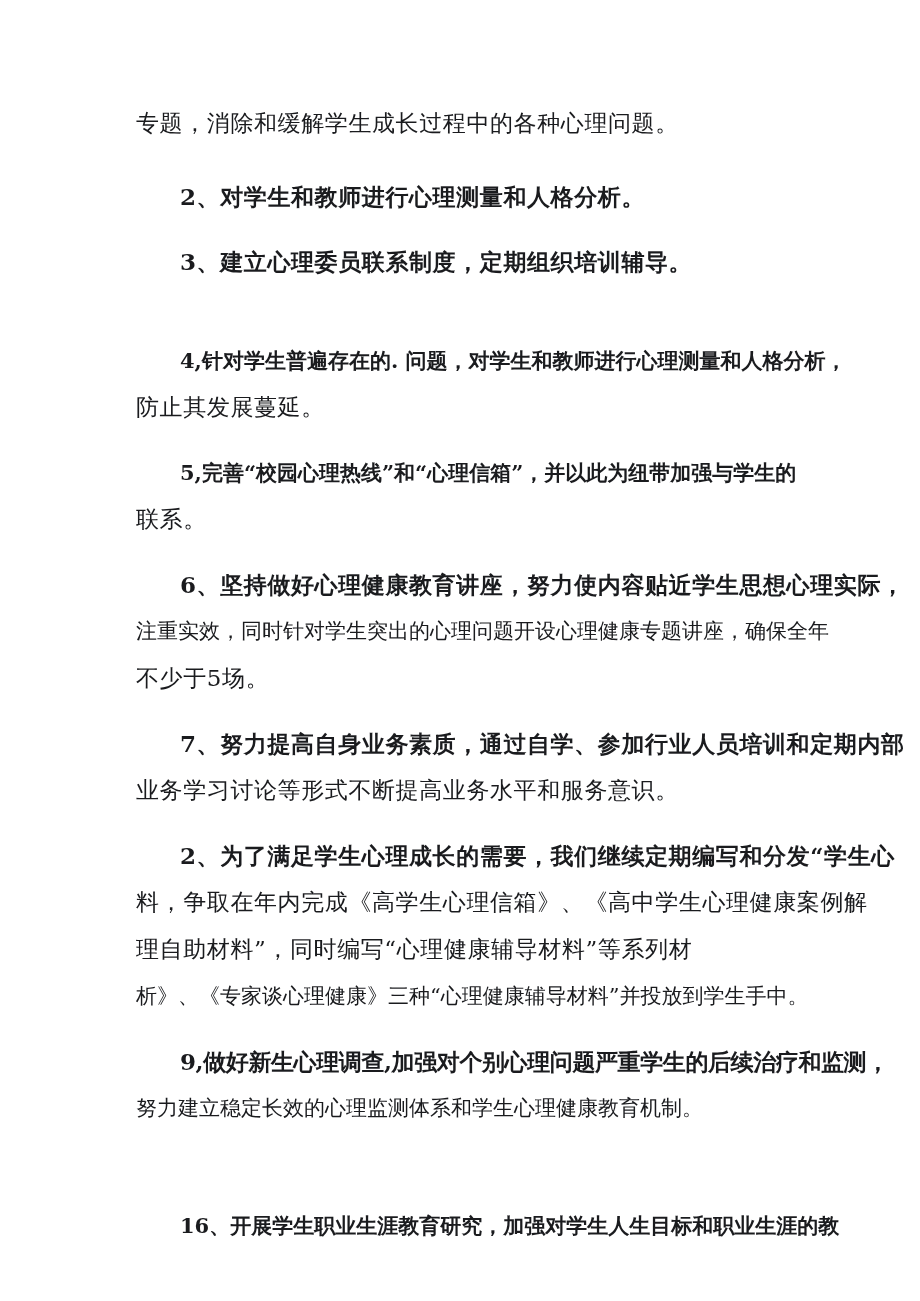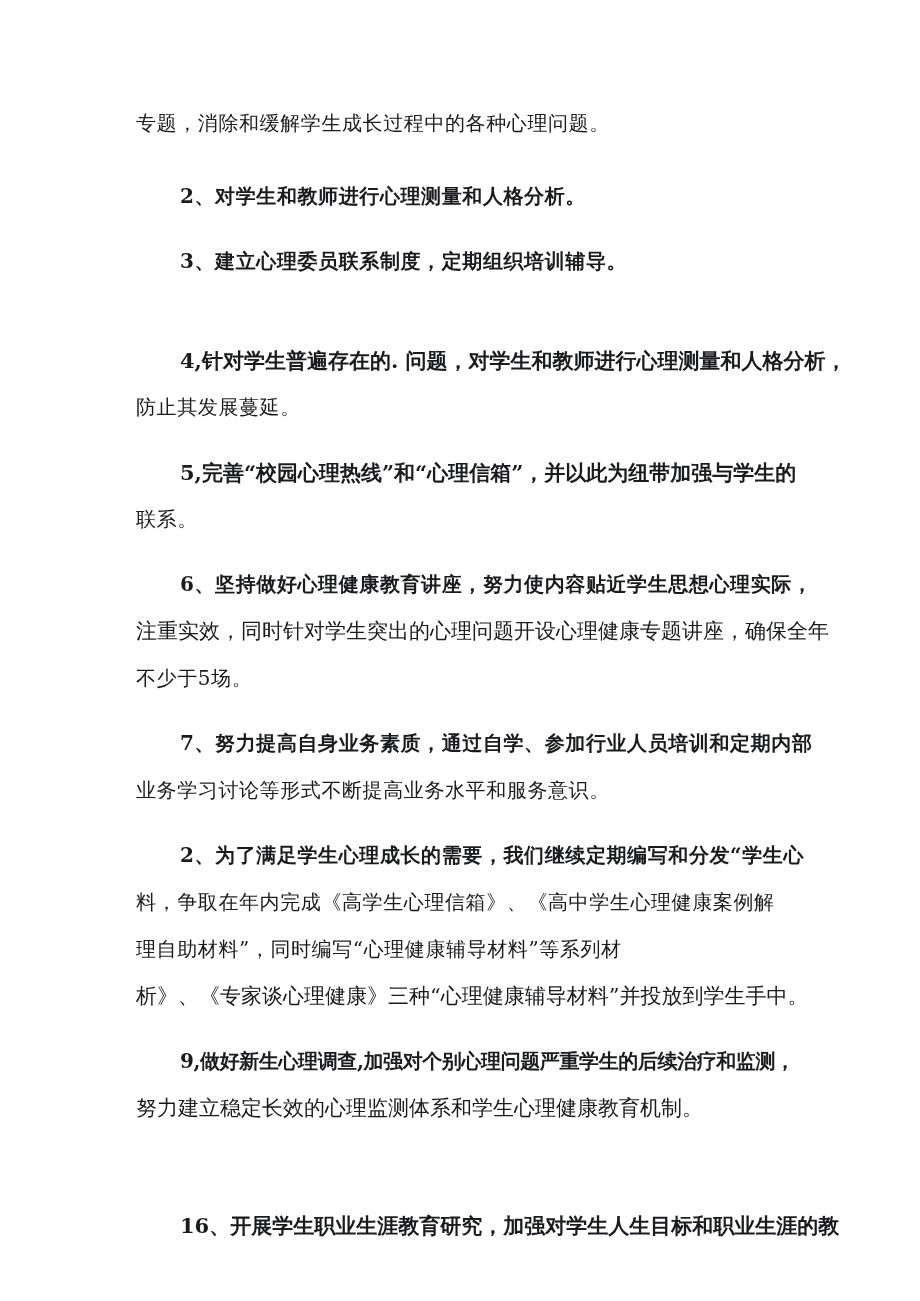--- a/index.html
+++ b/index.html
@@ -34,42 +34,42 @@
 
   
   .para {
     margin: 0;
     padding: 0;
   }
 
   .line {
     display: block;
     white-space: pre;
-    font-size: 20px;
+    font-size: 23px;
     line-height: 47px;
     letter-spacing: 0.6px;
     color: #1a1b1e;
     height: 47px;
   }
 
   
   .line.indent {
     text-indent: 44px;
     font-weight: bold;
   }
 
   
   .line.tight {
     letter-spacing: 0px;
     font-size: 21px;
   }
 
   .line.tighter {
     letter-spacing: -0.4px;
-    font-size: 20px;
+    font-size: 23px;
   }
 
   
   .gap-sm { height: 18px; }
   .gap-md { height: 26px; }
   .gap-lg { height: 52px; }
 
   .trailing-space {
     height: 150px;
   }

